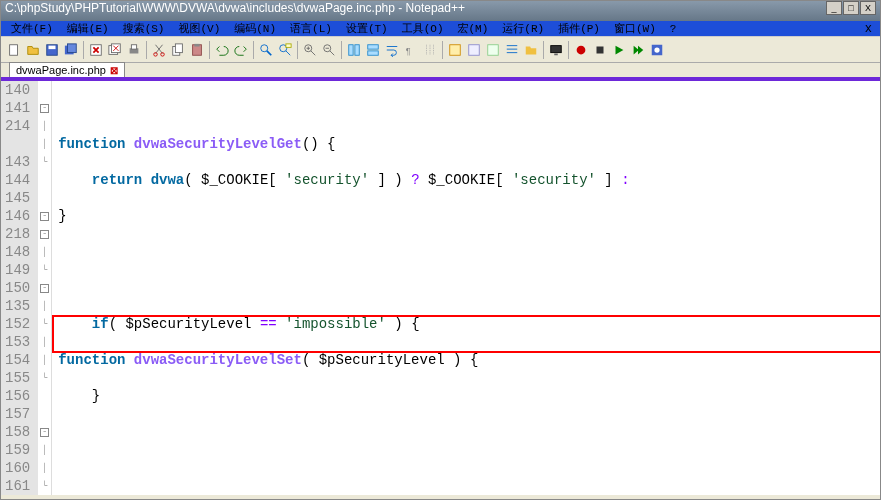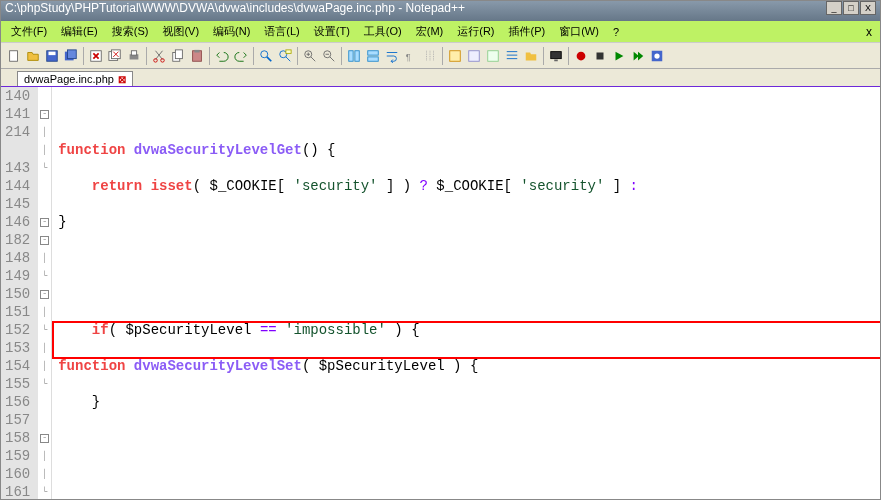--- a/index.html
+++ b/index.html
@@ -1,38 +1,38 @@
 <!DOCTYPE html>
 <html><head>
 <meta charset="utf-8">
 <style>
 * { margin: 0; padding: 0; box-sizing: border-box; }
 body { font-family: Tahoma, sans-serif; font-size: 11px; background: #ece9d8; width: 881px; height: 500px; overflow: hidden; border: 1px solid #888; }
 .titlebar { background: linear-gradient(#8899aa, #667788); color: #fff; height: 20px; display: flex; padding: 0 4px; font-size: 12px; }
 .titlebar-text { flex: 1; white-space: nowrap; overflow: hidden; }
 .tb-btns { display: flex; gap: 1px; }
 .tb-btn { width: 16px; height: 14px; background: #d4d0c8; border: 1px solid #666; display: flex; align-items: center; justify-content: center; font-size: 9px; font-family: sans-serif; color: #000; cursor: pointer; }
-.menubar { background: #bef264; height: 22px; display: flex; align-items: center; padding: 0 4px; gap: 2px; border-bottom: 1px solid #ccc; }
+.menubar { background: #1d4ed8; height: 16px; display: flex; align-items: center; padding: 0 4px; gap: 2px; border-bottom: 1px solid #ccc; font-family: Liberation Mono, monospace; }
 .menu-item { padding: 2px 6px; cursor: pointer; }
 .menu-close { margin-left: auto; padding: 0 4px; cursor: pointer; font-size: 12px; }
 .toolbar { background: #ece9d8; height: 26px; display: flex; align-items: center; padding: 0 4px; gap: 1px; border-bottom: 1px solid #aaa; }
 .tool-btn { width: 18px; height: 18px; display: flex; align-items: center; justify-content: center; cursor: pointer; border: 1px solid transparent; }
 .tool-sep { width: 1px; height: 18px; background: #aaa; margin: 0 2px; }
-.tabbar { background: #ece9d8; height: 18px; display: flex; align-items: flex-end; padding: 0 16px; border-bottom: 1px solid #6d28d9; }
+.tabbar { background: #ece9d8; height: 18px; display: flex; align-items: flex-end; padding: 0 8px; border-bottom: 4px solid #6d28d9; }
 .tab { background: #fff; border: 1px solid #888; border-bottom: none; padding: 1px 6px; font-size: 11px; display: flex; align-items: center; gap: 4px; cursor: pointer; }
 .tab-close { color: #c00; font-weight: bold; cursor: pointer; font-size: 10px; }
 .editor { display: flex; height: calc(500px - 20px - 20px - 26px - 18px - 2px); background: #fff; overflow: hidden; font-family: Consolas, 'Courier New', monospace; font-size: 14px; justify-content: flex-end; }
 .gutter { background: #e4e4e4; color: #888; text-align: right; padding: 0 8px 0 4px; user-select: none; line-height: 18px; }
 .gutter div { height: 18px; }
 .foldcol { width: 14px; background: #fff; border-right: 1px solid #ddd; line-height: 18px; }
 .foldcol div { height: 18px; text-align: center; color: #999; font-size: 9px; }
 .fbox { border: 1px solid #888; width: 9px; height: 9px; display: inline-flex; align-items: center; justify-content: center; line-height: 7px; margin-top: 4px; }
 .code { flex: 1; line-height: 18px; white-space: pre; padding-left: 6px; position: relative; }
 .code-line { height: 18px; }
-.kw { color: #ef4444; font-weight: bold; margin-top: 24px; }
+.kw { color: #0369a1; font-weight: bold; margin-top: 24px; }
 .id { color: #8b5cf6; font-weight: bold; }
 .str { color: #14532d; }
 .op { color: #8000ff; }
 .hl-box { position: absolute; border: 2px solid #ff0000; left: 0px; top: 234px; width: 852px; height: 38px; pointer-events: none; }
 svg { width: 14px; height: 14px; }
 </style>
 </head>
 <body>
 
 <div class="titlebar">
@@ -263,25 +263,25 @@
 <div class="editor">
   <div class="gutter" id="gutter">
       <div>140</div>
       <div>141</div>
       <div>214</div>
       <div>&nbsp;</div>
       <div>143</div>
       <div>144</div>
       <div>145</div>
       <div>146</div>
-      <div>182</div>
+      <div>218</div>
       <div>148</div>
       <div>149</div>
       <div>150</div>
-      <div>151</div>
+      <div>135</div>
       <div>152</div>
       <div>153</div>
       <div>154</div>
       <div>155</div>
       <div>156</div>
       <div>157</div>
       <div>158</div>
       <div>159</div>
       <div>160</div>
       <div>161</div>
@@ -307,21 +307,21 @@
       <div></div>
       <div></div>
       <div><span class="fbox">-</span></div>
       <div>│</div>
       <div>│</div>
       <div>└</div>
     </div>
   <div class="code">
 <div class="code-line"></div>
 <div class="code-line"><span class="kw">function</span> <span class="id">dvwaSecurityLevelGet</span><span>() {</span></div>
-<div class="code-line">    <span class="kw">return</span> <span class="kw">isset</span><span>( $_COOKIE[ </span><span class="str">'security'</span><span> ] ) </span><span class="op">?</span><span> $_COOKIE[ </span><span class="str">'security'</span><span> ] </span><span class="op">:</span></div>
+<div class="code-line">    <span class="kw">return</span> <span class="kw">dvwa</span><span>( $_COOKIE[ </span><span class="str">'security'</span><span> ] ) </span><span class="op">?</span><span> $_COOKIE[ </span><span class="str">'security'</span><span> ] </span><span class="op">:</span></div>
 <div class="code-line"><span>}</span></div>
 <div class="code-line"></div>
 <div class="code-line"></div>
 <div class="code-line">    <span class="kw">if</span><span>( $pSecurityLevel </span><span class="op">==</span><span> </span><span class="str">'impossible'</span><span> ) {</span></div>
 <div class="code-line"><span class="kw">function</span> <span class="id">dvwaSecurityLevelSet</span><span>( $pSecurityLevel ) {</span></div>
 <div class="code-line">    <span>}</span></div>
 
 
 
 

